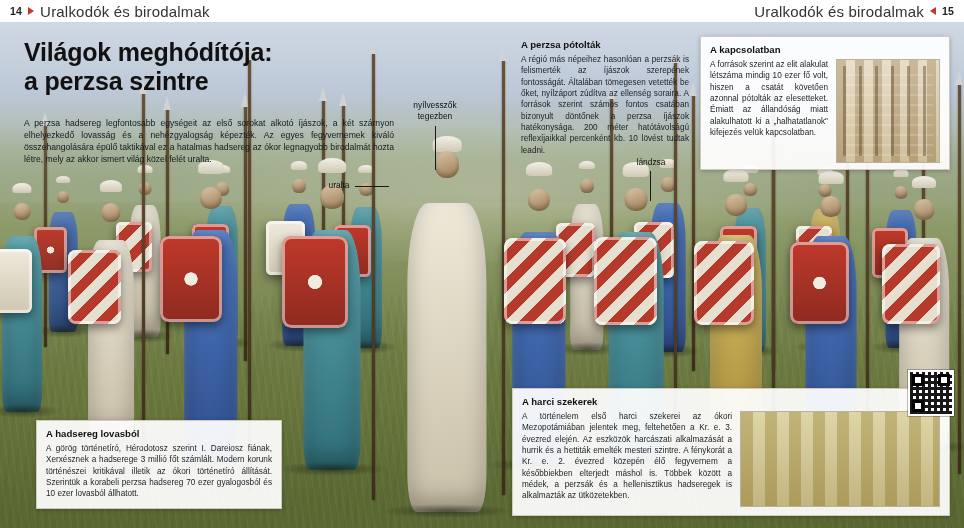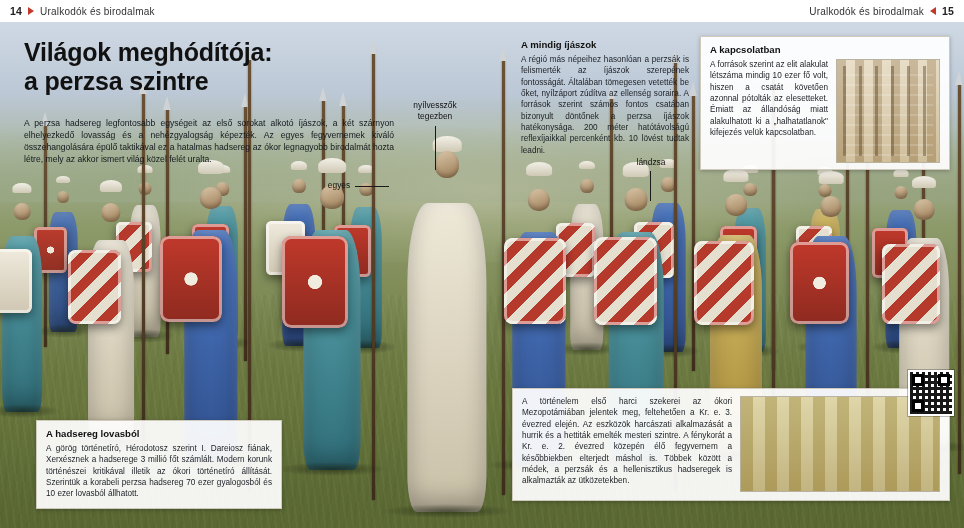--- a/index.html
+++ b/index.html
@@ -32,21 +32,21 @@
   .folio {
     font-weight: bold; font-size: 10.5px; color: #222;
   }
   .tri {
     width: 0; height: 0;
     border-top: 4.5px solid transparent;
     border-bottom: 4.5px solid transparent;
   }
   .tri-right { border-left: 6px solid #c0392b; }
   .tri-left  { border-right: 6px solid #c0392b; }
-  .rh-text { font-size: 10px; color: #333; }
+  .rh-text { font-size: 15px; color: #333; }
 
   
   .scene {
     position: absolute; top: 22px; left: 0; right: 0; bottom: 0;
     overflow: hidden;
     background:
       linear-gradient(to bottom, #cfd9e4 0%, #bcc8d6 14%, #a9b6a0 26%, #8d9a6a 40%, #7d8a55 55%, #6f7d46 72%, #61703c 100%);
   }
   
   .hills {
@@ -451,49 +451,50 @@
       <span class="l2">a perzsa szintre</span>
     </h1>
   </div>
   <p class="lead">A perzsa hadsereg legfontosabb egységeit az első sorokat alkotó íjászok, a két szárnyon elhelyezkedő lovasság és a nehézgyalogság képezték. Az egyes fegyvernemek kiváló összehangolására épülő taktikával ez a hatalmas hadsereg az ókor legnagyobb birodalmát hozta létre, mely az akkor ismert világ közel felét uralta.</p>
 
   <div class="callout" id="lbl-arrows">
     <span>nyílvesszők tegezben</span>
     <span class="line"></span>
   </div>
   <div class="callout" id="lbl-shield">
-    <span>egyes</span>
+    <span>uralta</span>
     <span class="line"></span>
   </div>
   <div class="callout" id="lbl-spear">
     <span>lándzsa</span>
     <span class="line"></span>
   </div>
 
   <div class="panel plain" id="panel-archers">
-    <h3>A mindig íjászok</h3>
+    <h3>A perzsa pótolták</h3>
     <p>A régió más népeihez hasonlóan a perzsák is felismerték az íjászok szerepének fontosságát. Általában tömegesen vetették be őket, nyílzáport zúdítva az ellenség soraira. A források szerint számos fontos csatában bizonyult döntőnek a perzsa íjászok hatékonysága. 200 méter hatótávolságú reflexíjaikkal percenként kb. 10 lövést tudtak leadni.</p>
   </div>
 
   <div class="panel" id="panel-immortals">
     <h3>A kapcsolatban</h3>
     <div class="withimg">
       <div class="txt">
         <p>A források szerint az elit alakulat létszáma mindig 10 ezer fő volt, hiszen a csatát követően azonnal pótolták az elesetteket. Émiatt az állandóság miatt alakulhatott ki a „halhatatlanok" kifejezés velük kapcsolatban.</p>
       </div>
       <div class="relief figs"></div>
     </div>
   </div>
 
   <div class="panel" id="panel-army-size">
     <h3>A hadsereg lovasból</h3>
     <p>A görög történetíró, Hérodotosz szerint I. Dareiosz fiának, Xerxésznek a hadserege 3 millió főt számlált. Modern korunk történészei kritikával illetik az ókori történetíró állítását. Szerintük a korabeli perzsa hadsereg 70 ezer gyalogosból és 10 ezer lovasból állhatott.</p>
   </div>
 
   <div class="panel" id="panel-chariots">
+    <h3>A harci szekerek</h3>
     <div class="withimg">
       <div class="txt">
         <p>A történelem első harci szekerei az ókori Mezopotámiában jelentek meg, feltehetően a Kr. e. 3. évezred elején. Az eszközök harcászati alkalmazását a hurrik és a hettiták emelték mesteri szintre. A fénykorát a Kr. e. 2. évezred közepén élő fegyvernem a későbbiekben elterjedt máshol is. Többek között a médek, a perzsák és a hellenisztikus hadseregek is alkalmazták az ütközetekben.</p>
       </div>
       <div class="relief"></div>
     </div>
   </div>
 
   <div class="qr">
     <div class="cells"></div>

